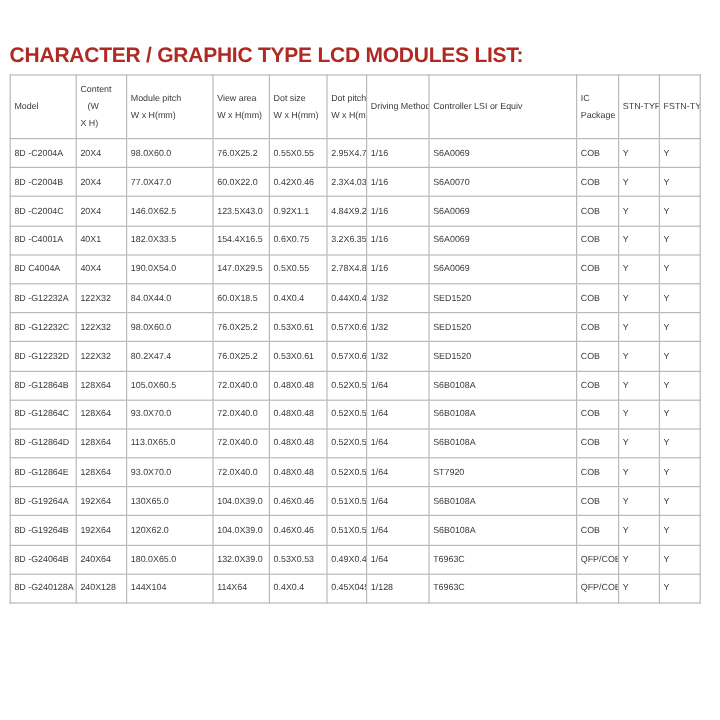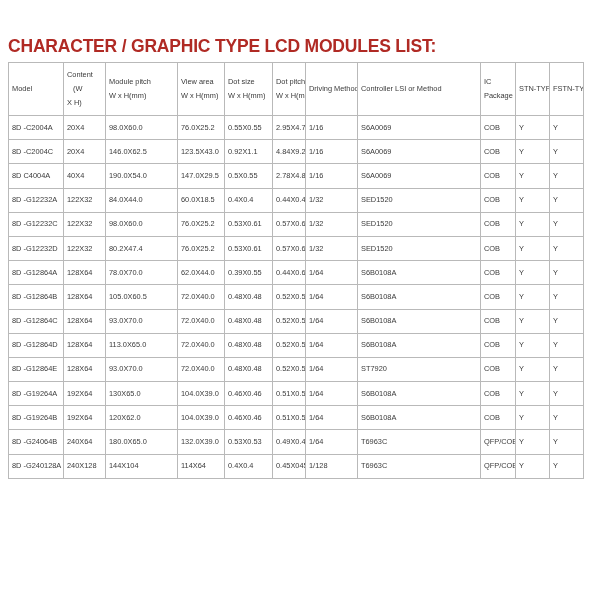--- a/index.html
+++ b/index.html
@@ -139,21 +139,21 @@
           <th>
             <span class="hdr-stack">
               <span>Dot pitch</span>
               <span>W x H(mm)</span>
             </span>
           </th>
           <th>
             <span>Driving Method</span>
           </th>
           <th>
-            <span>Controller LSI or Method</span>
+            <span>Controller LSI or Equiv</span>
           </th>
           <th>
             <span class="hdr-stack">
               <span>IC</span>
               <span>Package</span>
             </span>
           </th>
           <th>
             <span>STN-TYPE</span>
           </th>
@@ -170,26 +170,52 @@
             <td>76.0X25.2</td>
             <td>0.55X0.55</td>
             <td>2.95X4.75</td>
             <td>1/16</td>
             <td>S6A0069</td>
             <td>COB</td>
             <td>Y</td>
             <td>Y</td>
           </tr>
           <tr>
+            <td>8D -C2004B</td>
+            <td>20X4</td>
+            <td>77.0X47.0</td>
+            <td>60.0X22.0</td>
+            <td>0.42X0.46</td>
+            <td>2.3X4.03</td>
+            <td>1/16</td>
+            <td>S6A0070</td>
+            <td>COB</td>
+            <td>Y</td>
+            <td>Y</td>
+          </tr>
+          <tr>
             <td>8D -C2004C</td>
             <td>20X4</td>
             <td>146.0X62.5</td>
             <td>123.5X43.0</td>
             <td>0.92X1.1</td>
             <td>4.84X9.22</td>
+            <td>1/16</td>
+            <td>S6A0069</td>
+            <td>COB</td>
+            <td>Y</td>
+            <td>Y</td>
+          </tr>
+          <tr>
+            <td>8D -C4001A</td>
+            <td>40X1</td>
+            <td>182.0X33.5</td>
+            <td>154.4X16.5</td>
+            <td>0.6X0.75</td>
+            <td>3.2X6.35</td>
             <td>1/16</td>
             <td>S6A0069</td>
             <td>COB</td>
             <td>Y</td>
             <td>Y</td>
           </tr>
           <tr>
             <td>8D C4004A</td>
             <td>40X4</td>
             <td>190.0X54.0</td>
@@ -230,33 +256,20 @@
           </tr>
           <tr>
             <td>8D -G12232D</td>
             <td>122X32</td>
             <td>80.2X47.4</td>
             <td>76.0X25.2</td>
             <td>0.53X0.61</td>
             <td>0.57X0.65</td>
             <td>1/32</td>
             <td>SED1520</td>
-            <td>COB</td>
-            <td>Y</td>
-            <td>Y</td>
-          </tr>
-          <tr>
-            <td>8D -G12864A</td>
-            <td>128X64</td>
-            <td>78.0X70.0</td>
-            <td>62.0X44.0</td>
-            <td>0.39X0.55</td>
-            <td>0.44X0.6</td>
-            <td>1/64</td>
-            <td>S6B0108A</td>
             <td>COB</td>
             <td>Y</td>
             <td>Y</td>
           </tr>
           <tr>
             <td>8D -G12864B</td>
             <td>128X64</td>
             <td>105.0X60.5</td>
             <td>72.0X40.0</td>
             <td>0.48X0.48</td>

